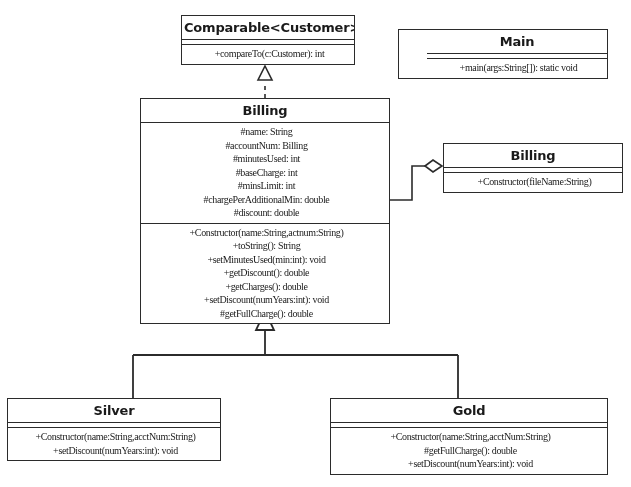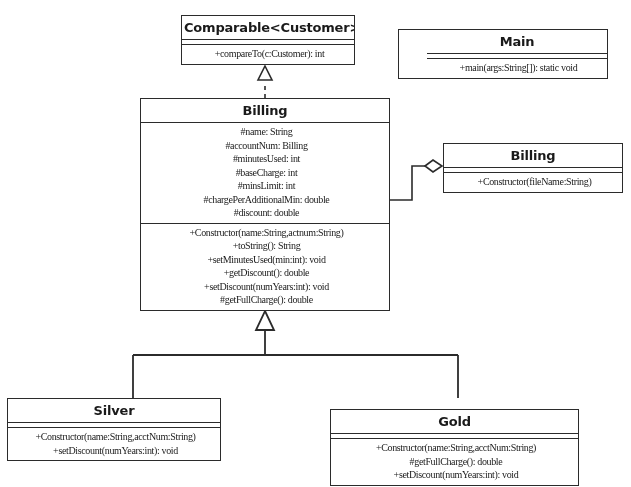--- a/index.html
+++ b/index.html
@@ -51,21 +51,21 @@
     overflow:hidden;
     text-align:center;
   }
 
   
   #cls-comparable{left:181px;top:15px;width:174px;}
   #cls-main{left:398px;top:29px;width:210px;padding-left:28px;}
   #cls-customer{left:140px;top:98px;width:250px;}
   #cls-billing{left:443px;top:143px;width:180px;}
   #cls-silver{left:7px;top:398px;width:214px;}
-  #cls-gold{left:330px;top:398px;width:249px;margin-top:11px;}
+  #cls-gold{left:330px;top:398px;width:278px;}
 </style>
 </head>
 <body>
 
 <div id="canvas">
 
   <svg id="edges" viewBox="0 0 631 487" width="631" height="487" xmlns="http://www.w3.org/2000/svg">
 
     <g>
       <line x1="265" y1="98" x2="265" y2="86" stroke="#2b2b2b" stroke-width="1.6" stroke-dasharray="4,4"></line>
@@ -117,20 +117,21 @@
       <div class="uml-member">#minsLimit: int</div>
       <div class="uml-member">#chargePerAdditionalMin: double</div>
       <div class="uml-member">#discount: double</div>
     </div>
     <div class="uml-sep"></div>
     <div class="uml-compartment">
       <div class="uml-member">+Constructor(name:String,actnum:String)</div>
       <div class="uml-member">+toString(): String</div>
       <div class="uml-member">+setMinutesUsed(min:int): void</div>
       <div class="uml-member">+getDiscount(): double</div>
+      <div class="uml-member">+getCharges(): double</div>
       <div class="uml-member">+setDiscount(numYears:int): void</div>
       <div class="uml-member">#getFullCharge(): double</div>
     </div>
   </div>
 
   <div class="uml-class" id="cls-billing">
     <div class="uml-title">Billing</div>
     <div class="uml-sep"></div>
     <div class="uml-compartment empty"></div>
     <div class="uml-sep"></div>

